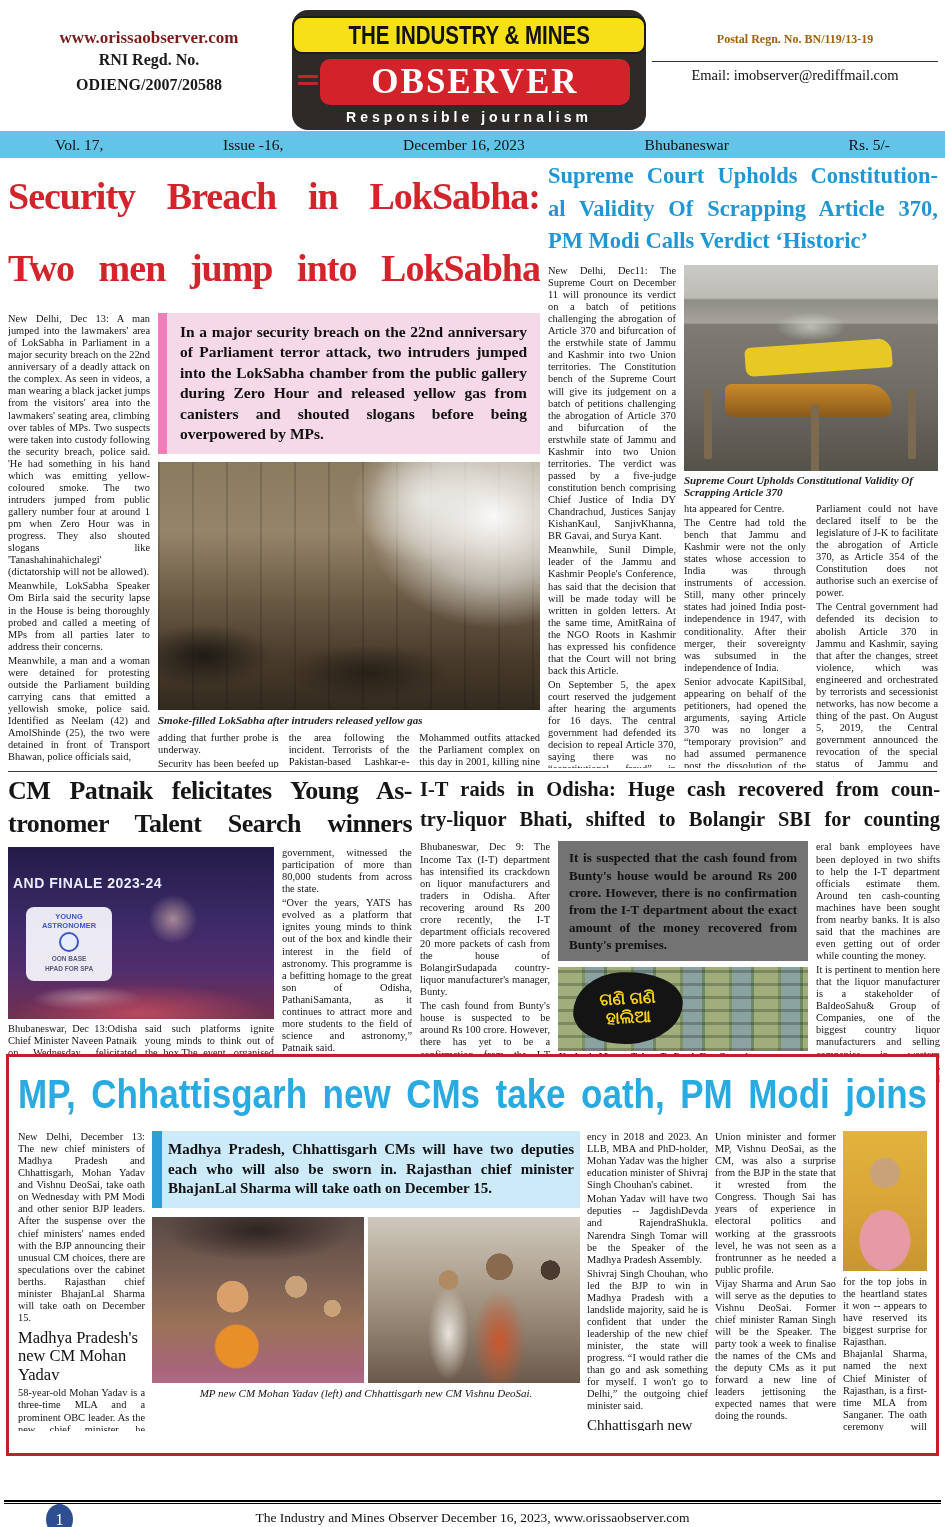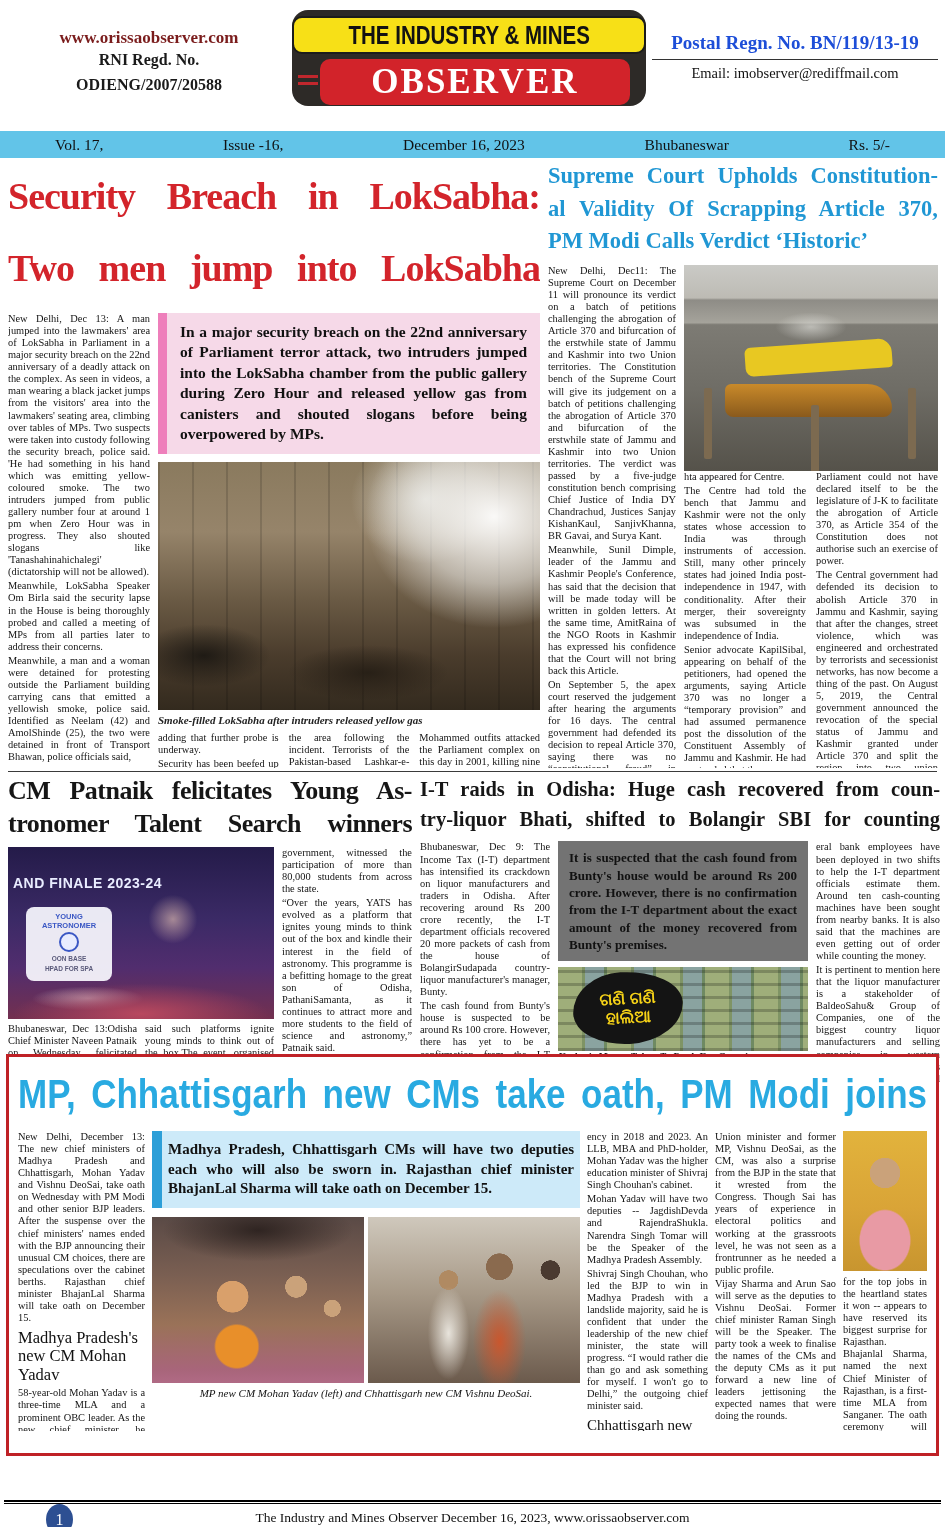--- a/index.html
+++ b/index.html
@@ -7,36 +7,36 @@
   body { font-family:"Liberation Serif", serif; }
   #page {
     position:relative; width:945px; height:1527px; margin:0 auto;
     background:#ffffff; color:#111; overflow:hidden;
   }
   
   .masthead { position:absolute; top:6px; left:0; width:945px; height:124px; }
   .mh-left { position:absolute; left:18px; top:22px; width:262px; text-align:center; }
   .mh-website { font-size:17px; font-weight:bold; color:#7a1c1c; }
   .mh-rni { font-size:16px; font-weight:bold; color:#1a1a1a; line-height:1.55; }
-  .logo { position:absolute; left:292px; top:4px; width:354px; height:96px;
+  .logo { position:absolute; left:292px; top:4px; width:354px; height:120px;
           background:#2d2a27; border-radius:16px; padding:6px 0 4px; }
   .logo-top { background:#f7e017; border:2px solid #1c1c1c; border-radius:10px;
               height:38px; display:flex; align-items:center; justify-content:center; }
   .logo-top span { font-family:"Liberation Sans",sans-serif; font-weight:bold; font-size:25px;
               color:#121212; transform:scaleX(.82); white-space:nowrap; letter-spacing:0; }
   .logo-mid { position:relative; margin:5px 16px 0 28px; background:#d2232a; border-radius:10px;
               height:46px; display:flex; align-items:center; justify-content:center; }
   .logo-mid span { color:#fff; font-weight:bold; font-size:35px; letter-spacing:2px; }
   .logo-lines { position:absolute; left:-22px; top:16px; width:20px; height:10px;
               border-top:3px solid #c0272d; border-bottom:3px solid #c0272d; }
   .logo-tag { margin-top:4px; text-align:center; color:#fff;
               font-family:"Liberation Sans",sans-serif; font-weight:bold;
               font-size:14px; letter-spacing:4px; }
   .mh-right { position:absolute; left:652px; top:26px; width:286px; text-align:center; }
-  .mh-postal { font-size:19px; font-weight:bold; color:#1d4ed8; padding-bottom:5px;
+  .mh-postal { font-size:12px; font-weight:bold; color:#a16207; padding-bottom:14px;
                border-bottom:1.5px solid #333; margin-bottom:5px; }
   .mh-email { font-size:14.5px; color:#111; }
   
   .infobar { position:absolute; top:131px; left:0; width:945px; height:27px; background:#62c4e8;
              display:flex; align-items:center; justify-content:space-between; padding:0 55px;
              font-size:15.5px; color:#101010; }
   
   .col { font-size:10.4px; line-height:1.16; text-align:justify; color:#141414; }
   .col p { margin-bottom:2px; }
   .caption { font-size:11px; font-style:italic; font-weight:bold; color:#222; }
@@ -249,20 +249,21 @@
         <p>On September 5, the apex court reserved the judgement after hearing the arguments for 16 days. The central government had defended its decision to repeal Article 370, saying there was no “constitutional fraud” in abolishing the provision that accorded special status to the erstwhile state of Jammu and Kashmir. Attorney General R Venkataramani and Solicitor General Tushar Me-</p>
       </div>
       <div class="sc-right">
         <div class="dal-photo">
           <div class="boat-canopy"></div>
           <div class="boat-hull"></div>
           <div class="boat-post1"></div>
           <div class="boat-post2"></div>
           <div class="boat-post3"></div>
         </div>
+        <div class="caption sc-cap">Supreme Court Upholds Constitutional Validity Of Scrapping Article 370</div>
         <div class="sc-cols col">
           <div>
             <p>hta appeared for Centre.</p>
             <p>The Centre had told the bench that Jammu and Kashmir were not the only states whose accession to India was through instruments of accession. Still, many other princely states had joined India post-independence in 1947, with conditionality. After their merger, their sovereignty was subsumed in the independence of India.</p>
             <p>Senior advocate KapilSibal, appearing on behalf of the petitioners, had opened the arguments, saying Article 370 was no longer a “temporary provision” and had assumed permanence post the dissolution of the Constituent Assembly of Jammu and Kashmir. He had contended that the</p>
           </div>
           <div>
             <p>Parliament could not have declared itself to be the legislature of J-K to facilitate the abrogation of Article 370, as Article 354 of the Constitution does not authorise such an exercise of power.</p>
             <p><span>The Central government had defended its decision to abolish Article 370 in Jammu and Kashmir, saying that after the changes, street violence, which was engineered and orchestrated by terrorists and secessionist networks, has now become a thing of the past. On August 5, 2019, the Central government announced the revocation of the special status of Jammu and Kashmir granted under Article 370 and split the region into two union territories.</span></p>
           </div>

